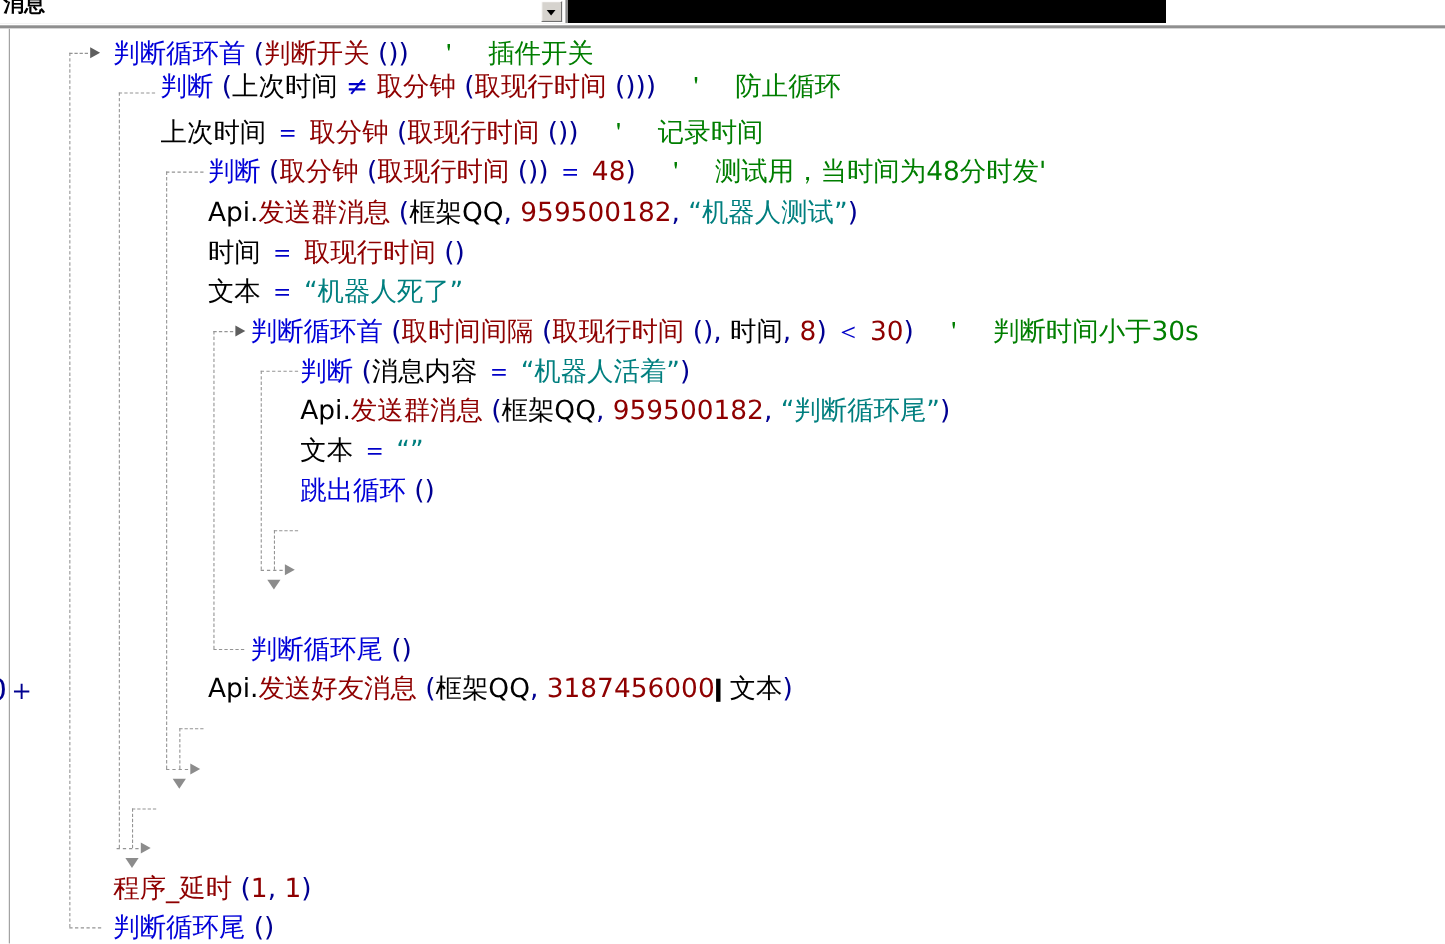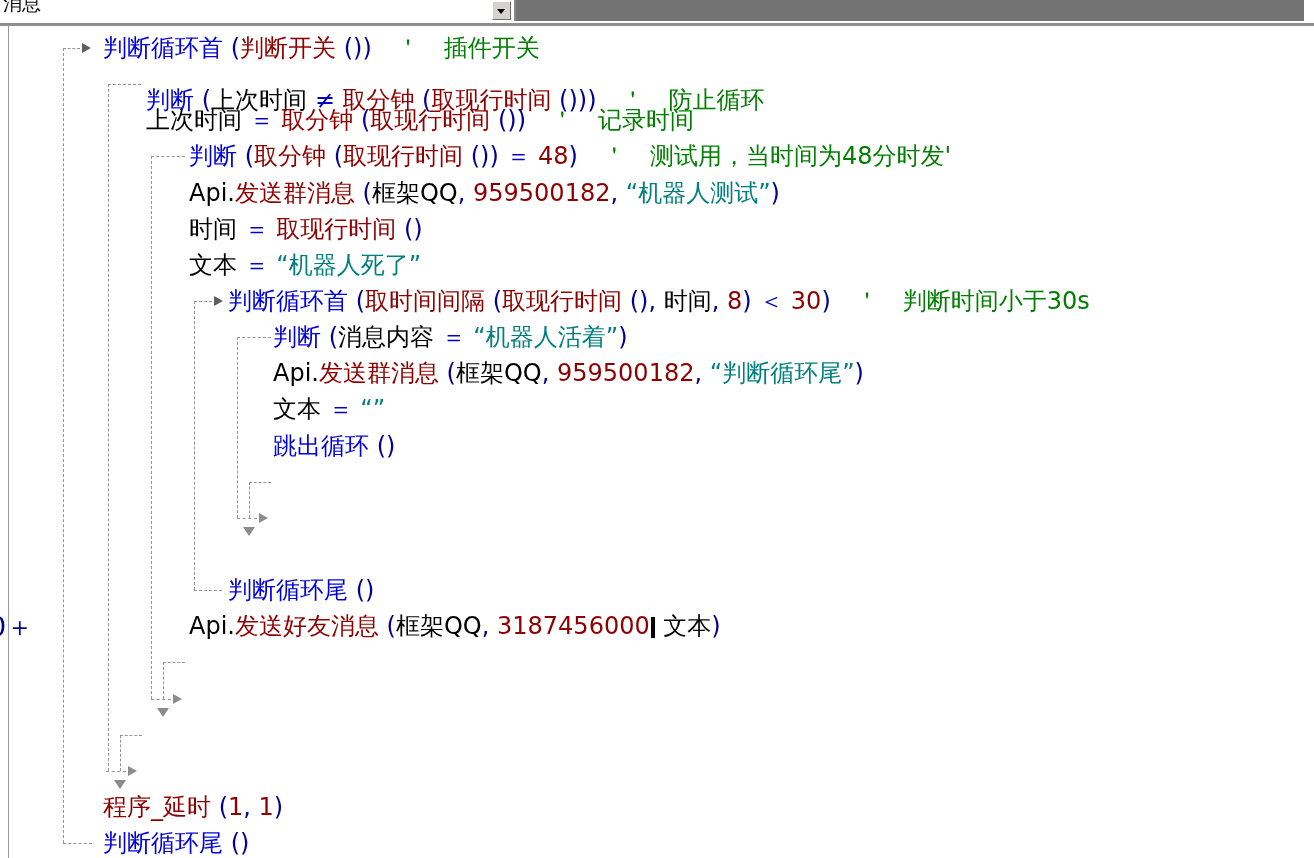--- a/index.html
+++ b/index.html
@@ -1,20 +1,20 @@
 <!DOCTYPE html>
 <html style="--kw: #0000D8; --op: #0000C8; --br: #000092; --fn: #8E0000; --num: #8E0000; --str: #007F7F; --cmt: #007E00; --var: #000000; --tree: #949494; --arrow: #8C8C8C; --arrowdark: #5E5E5E;"><head>
 <meta charset="utf-8">
 <style>
   html,body{margin:0;padding:0;width:1314px;height:858px;overflow:hidden;
     font-family:"DejaVu Sans","Liberation Sans",sans-serif;background:#fff;}
   .screen{position:relative;width:1314px;height:858px;overflow:hidden;}
 
   
-  .topbar{position:absolute;left:0;top:0;width:1304px;height:21px;background:#737373;}
+  .topbar{position:absolute;left:0;top:0;width:1060px;height:21px;background:#000000;font-weight:bold;}
   .combobox{position:absolute;left:0;top:0;width:514px;height:21px;background:#ffffff;
     border-right:2px solid #8a8a8a;border-bottom:1px solid #7a7a7a;overflow:hidden;}
   .combo-text{position:absolute;left:3px;top:-9px;font-size:19px;color:#000;white-space:pre;}
   .combo-button{position:absolute;right:3px;top:1px;width:17px;height:17px;background:#d6d3ce;
     border-top:1px solid #ffffff;border-left:1px solid #ffffff;
     border-right:1px solid #6f6f6f;border-bottom:1px solid #6f6f6f;}
   .combo-arrow{position:absolute;left:4px;top:7px;width:0;height:0;
     border-left:4px solid transparent;border-right:4px solid transparent;border-top:5px solid #000;}
   .gap-strip{position:absolute;left:0;top:21px;width:1314px;height:2px;background:#fff;}
   .divider{position:absolute;left:0;top:23px;width:1314px;height:3px;background:#8f8f8f;}
@@ -80,21 +80,21 @@
         <div class="tri-r dark" style="left: 214px; top: 269.98px;"></div>
         <div class="tri-r" style="left: 259px; top: 486.82px;"></div>
         <div class="tri-r" style="left: 173px; top: 667.52px;"></div>
         <div class="tri-r" style="left: 128px; top: 739.8px;"></div>
         <div class="tri-d" style="left: 243px; top: 500.82px;"></div>
         <div class="tri-d" style="left: 157px; top: 681.52px;"></div>
         <div class="tri-d" style="left: 114px; top: 753.8px;"></div>
       </div>
     <div id="code-lines">
         <div class="code-line" style="top: 9px; left: 103px;"><span class="tok-kw">判断循环首 </span><span class="tok-br">(</span><span class="tok-fn">判断开关 </span><span class="tok-br">())</span><span class="tok-cmt">　＇　插件开关</span></div>
-        <div class="code-line" style="top: 61px; left: 146px;"><span class="tok-kw">判断 </span><span class="tok-br">(</span><span class="tok-var">上次时间 </span><span class="tok-op">≠ </span><span class="tok-fn">取分钟 </span><span class="tok-br">(</span><span class="tok-fn">取现行时间 </span><span class="tok-br">()))</span><span class="tok-cmt">　＇　防止循环</span></div>
+        <div class="code-line" style="top: 39px; left: 146px;"><span class="tok-kw">判断 </span><span class="tok-br">(</span><span class="tok-var">上次时间 </span><span class="tok-op">≠ </span><span class="tok-fn">取分钟 </span><span class="tok-br">(</span><span class="tok-fn">取现行时间 </span><span class="tok-br">()))</span><span class="tok-cmt">　＇　防止循环</span></div>
         <div class="code-line" style="top: 81.28px; left: 146px;"><span class="tok-var">上次时间 </span><span class="tok-op">＝ </span><span class="tok-fn">取分钟 </span><span class="tok-br">(</span><span class="tok-fn">取现行时间 </span><span class="tok-br">())</span><span class="tok-cmt">　＇　记录时间</span></div>
         <div class="code-line" style="top: 117.42px; left: 189px;"><span class="tok-kw">判断 </span><span class="tok-br">(</span><span class="tok-fn">取分钟 </span><span class="tok-br">(</span><span class="tok-fn">取现行时间 </span><span class="tok-br">()) </span><span class="tok-op">＝ </span><span class="tok-num">48</span><span class="tok-br">)</span><span class="tok-cmt">　＇　测试用，当时间为48分时发'</span></div>
         <div class="code-line" style="top: 153.56px; left: 189px;"><span class="tok-var">Api.</span><span class="tok-fn">发送群消息 </span><span class="tok-br">(</span><span class="tok-var">框架QQ</span><span class="tok-br">, </span><span class="tok-num">959500182</span><span class="tok-br">, </span><span class="tok-str">“机器人测试”</span><span class="tok-br">)</span></div>
         <div class="code-line" style="top: 189.7px; left: 189px;"><span class="tok-var">时间 </span><span class="tok-op">＝ </span><span class="tok-fn">取现行时间 </span><span class="tok-br">()</span></div>
         <div class="code-line" style="top: 225.84px; left: 189px;"><span class="tok-var">文本 </span><span class="tok-op">＝ </span><span class="tok-str">“机器人死了”</span></div>
         <div class="code-line" style="top: 261.98px; left: 228px;"><span class="tok-kw">判断循环首 </span><span class="tok-br">(</span><span class="tok-fn">取时间间隔 </span><span class="tok-br">(</span><span class="tok-fn">取现行时间 </span><span class="tok-br">(), </span><span class="tok-var">时间</span><span class="tok-br">, </span><span class="tok-num">8</span><span class="tok-br">) </span><span class="tok-op">＜ </span><span class="tok-num">30</span><span class="tok-br">)</span><span class="tok-cmt">　＇　判断时间小于30s</span></div>
         <div class="code-line" style="top: 298.12px; left: 273px;"><span class="tok-kw">判断 </span><span class="tok-br">(</span><span class="tok-var">消息内容 </span><span class="tok-op">＝ </span><span class="tok-str">“机器人活着”</span><span class="tok-br">)</span></div>
         <div class="code-line" style="top: 334.26px; left: 273px;"><span class="tok-var">Api.</span><span class="tok-fn">发送群消息 </span><span class="tok-br">(</span><span class="tok-var">框架QQ</span><span class="tok-br">, </span><span class="tok-num">959500182</span><span class="tok-br">, </span><span class="tok-str">“判断循环尾”</span><span class="tok-br">)</span></div>
         <div class="code-line" style="top: 370.4px; left: 273px;"><span class="tok-var">文本 </span><span class="tok-op">＝ </span><span class="tok-str">“”</span></div>
         <div class="code-line" style="top: 406.54px; left: 273px;"><span class="tok-kw">跳出循环 </span><span class="tok-br">()</span></div>

